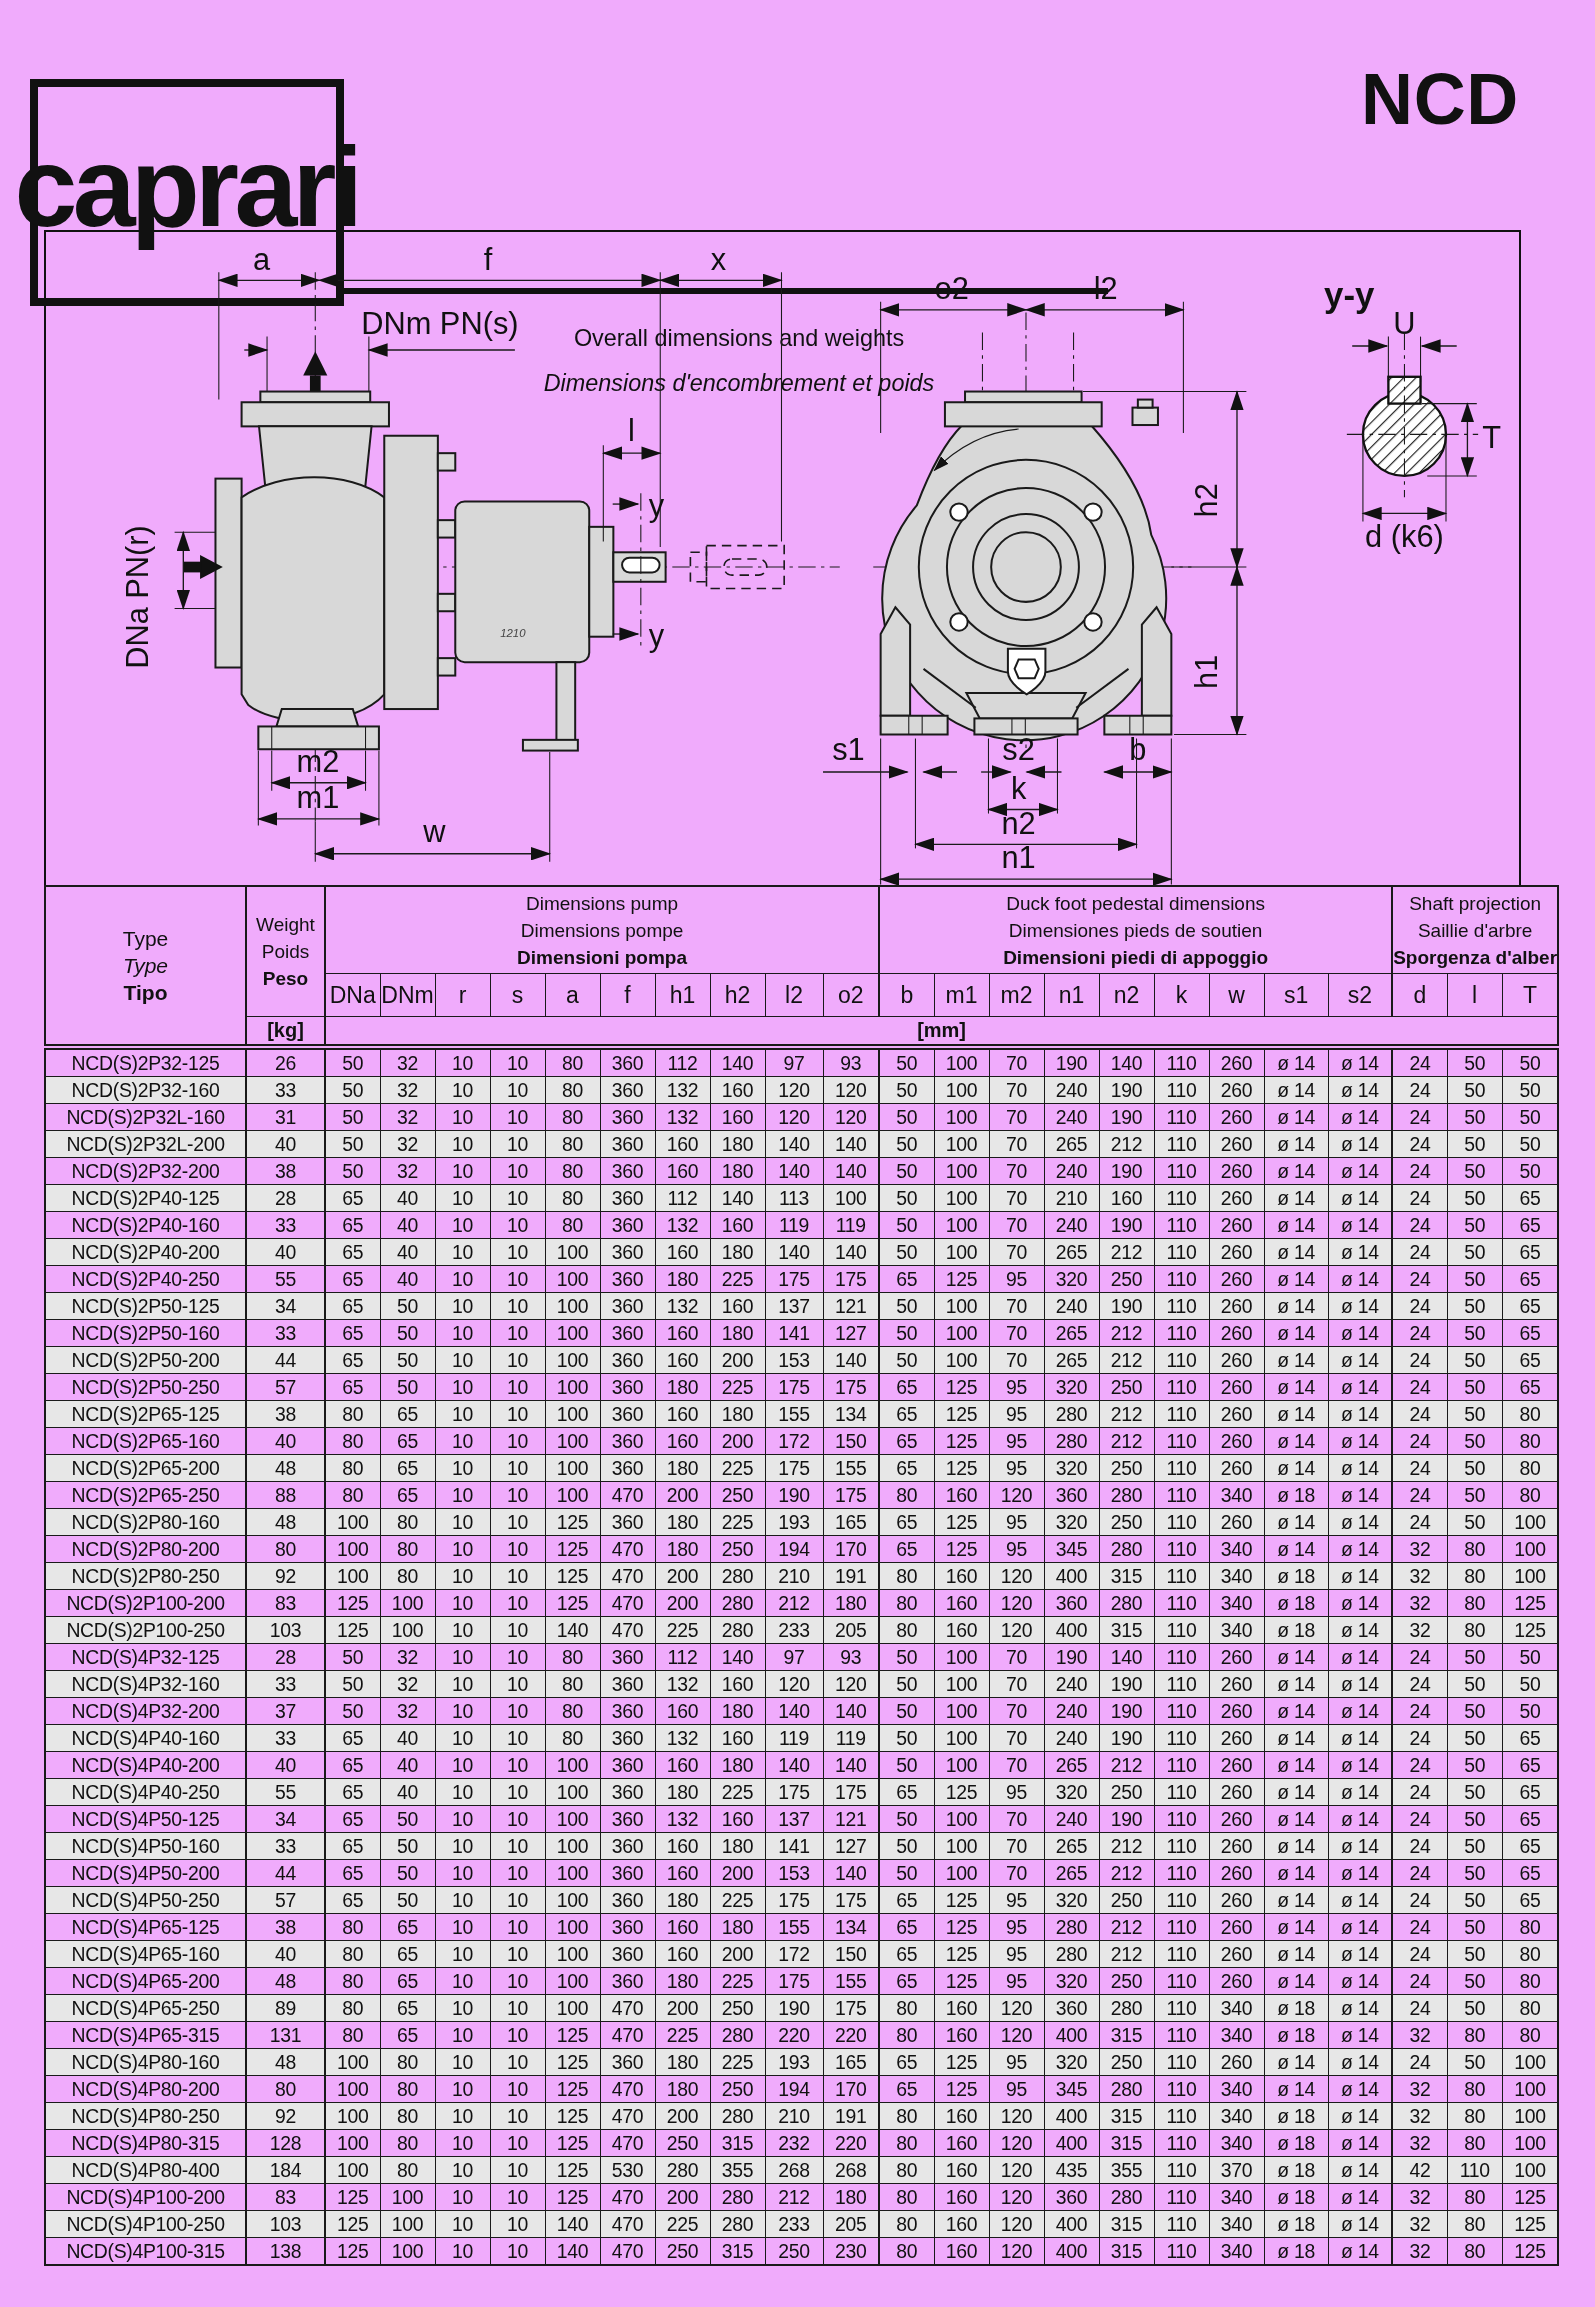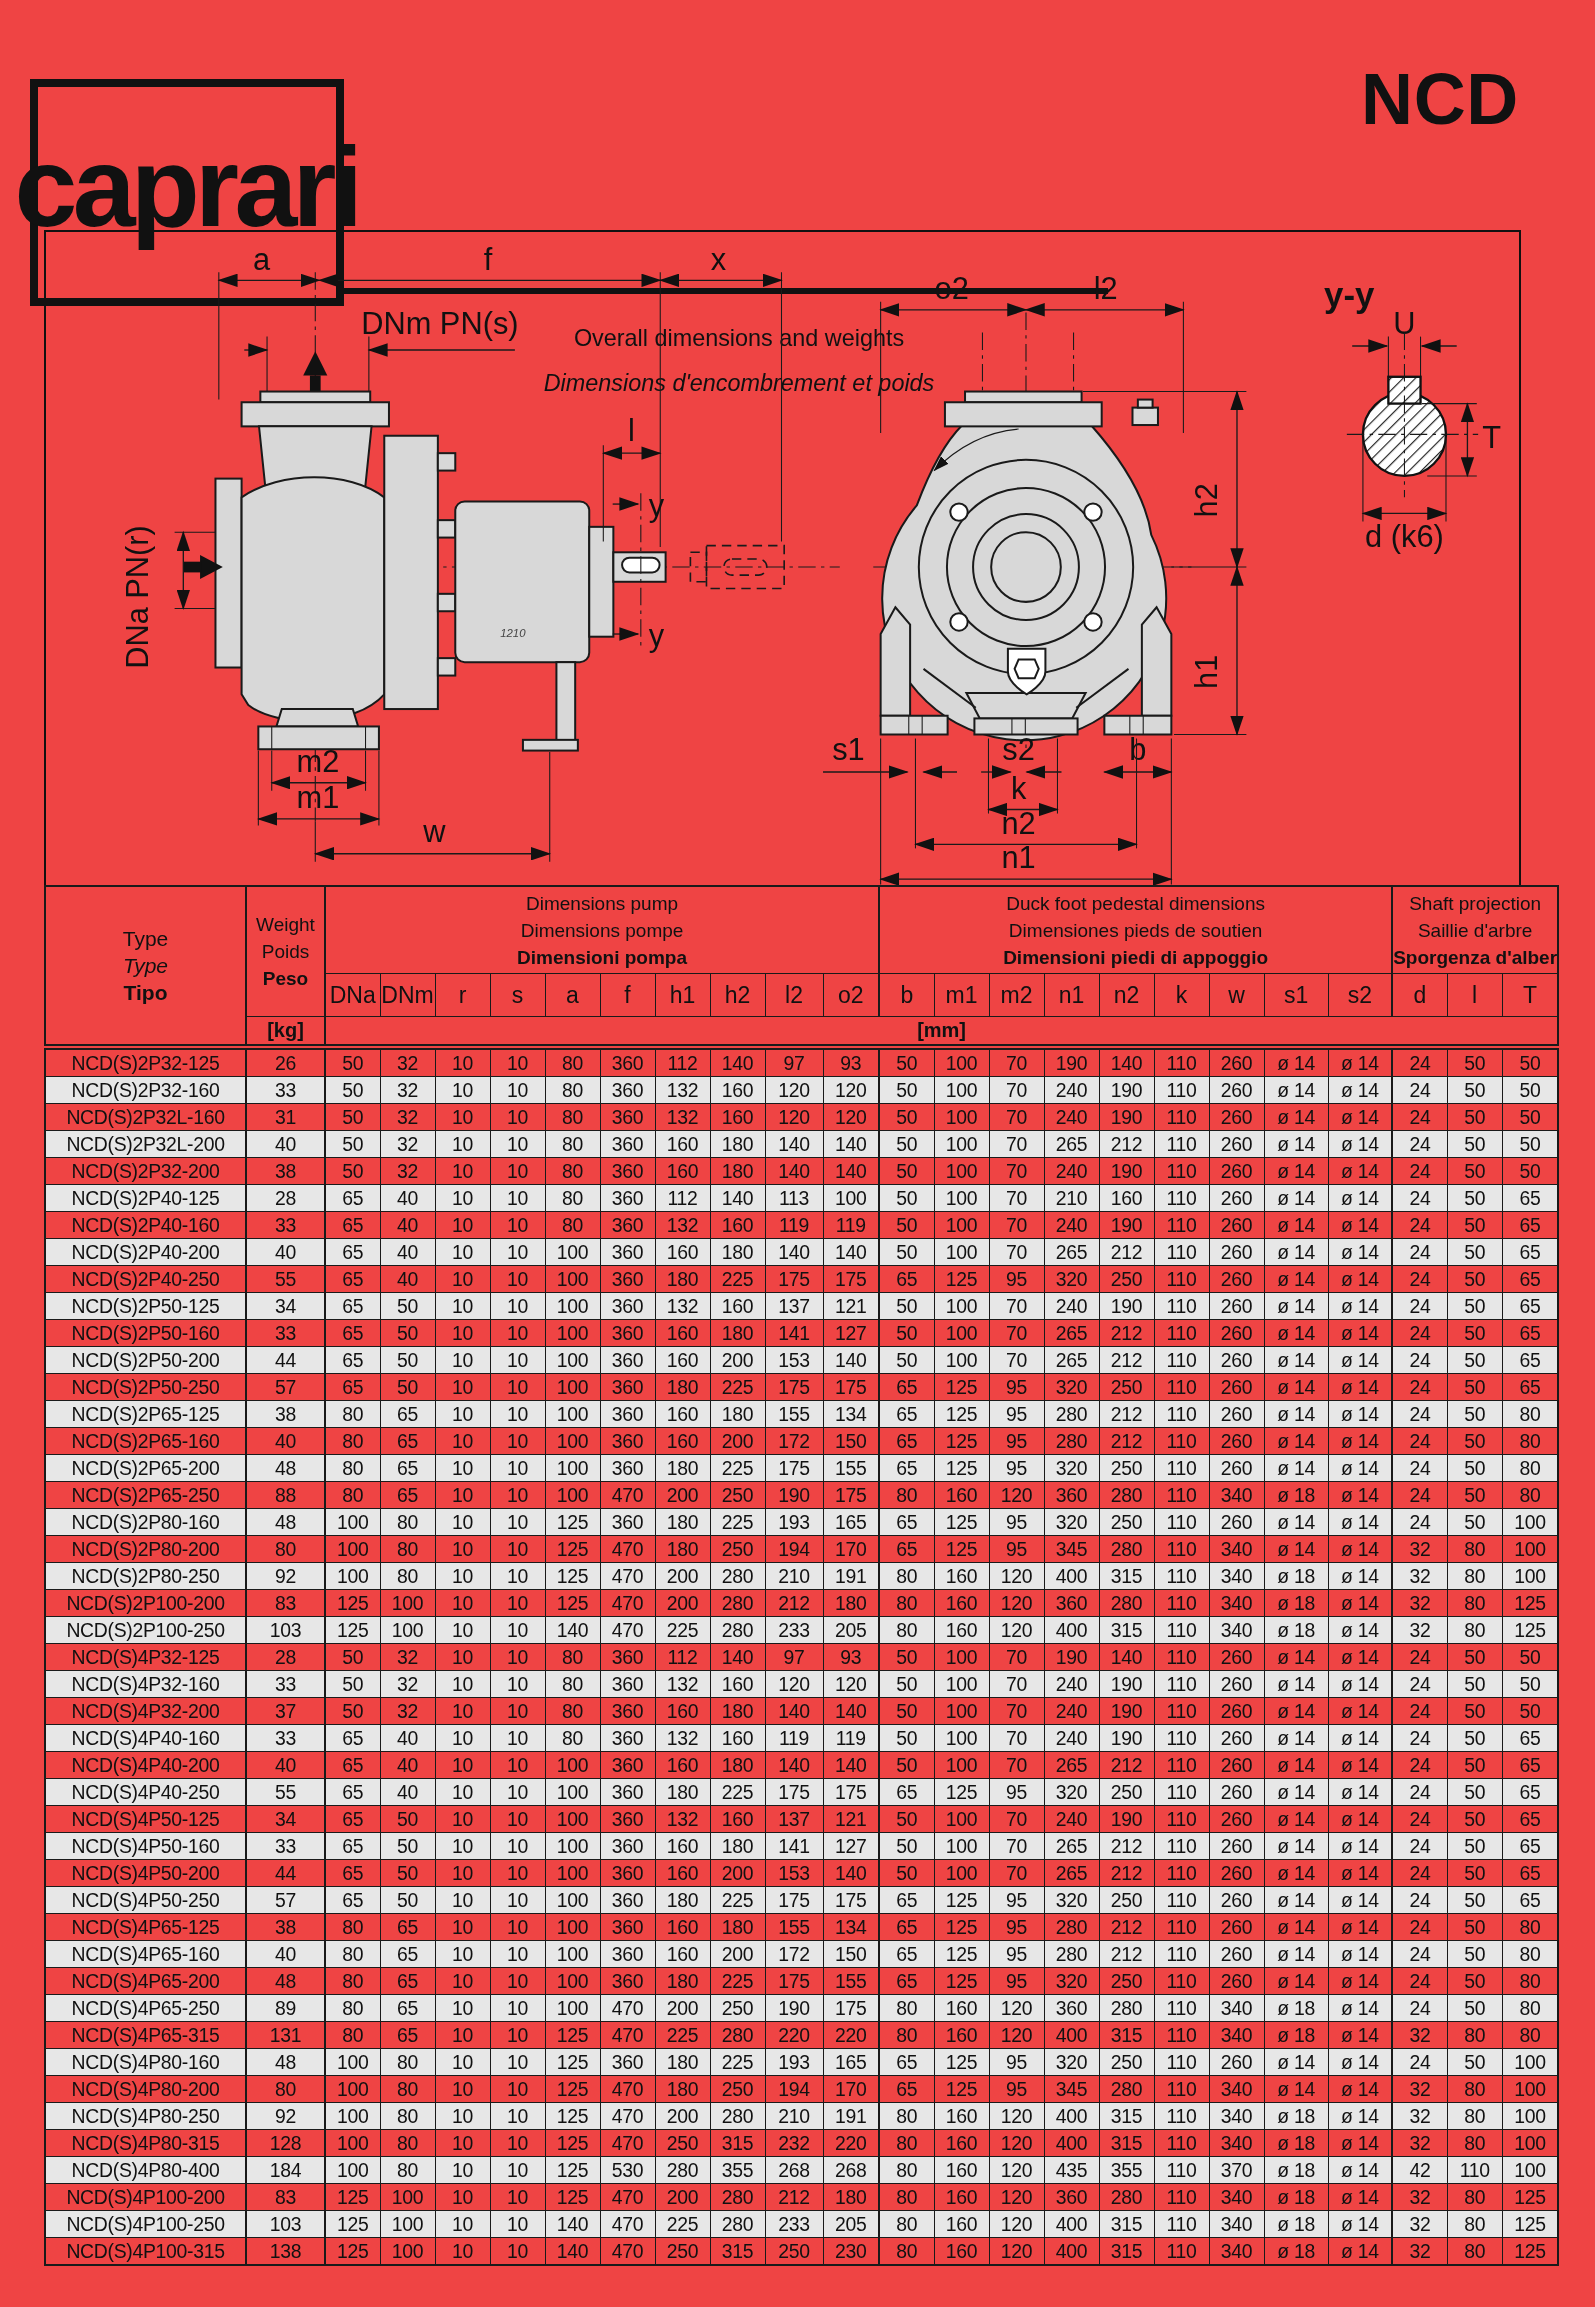--- a/index.html
+++ b/index.html
@@ -1,16 +1,16 @@
 <!DOCTYPE html>
 <html style="font-size:10.7px"><head>
 <meta charset="utf-8">
 <style>
   html,body{margin:0;padding:0;background:#fff;}
-  .page{position:relative;width:1596px;height:2307px;background:#ef4444;
+  .page{position:relative;width:1596px;height:2307px;background:#f0abfc;
         font-family:"Liberation Sans",sans-serif;color:#111;overflow:hidden;}
 
   
   .logo-box{position:absolute;left:29.5px;top:79px;width:298px;height:211px;
             border:8.7px solid #111;display:flex;align-items:center;justify-content:center;}
   .logo-text{font-size:113px;font-weight:700;letter-spacing:-4.7px;line-height:1;
              transform:translateY(-5.4px);}
   .head-rule{position:absolute;left:343px;top:288px;width:765px;height:6px;background:#111;}
   .subtitles{position:absolute;left:384px;top:316px;width:710px;text-align:center;
              font-size:23.4px;line-height:45px;}

